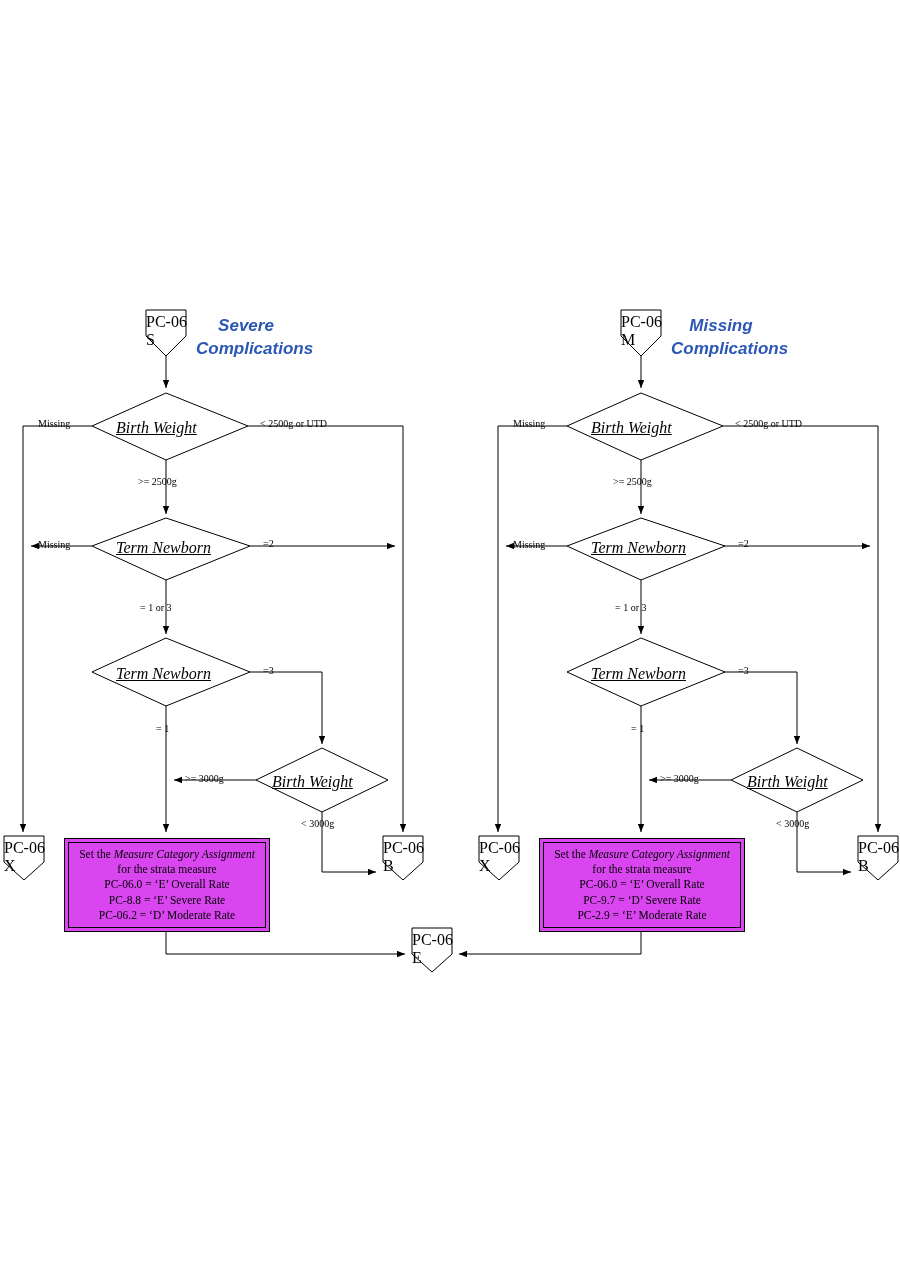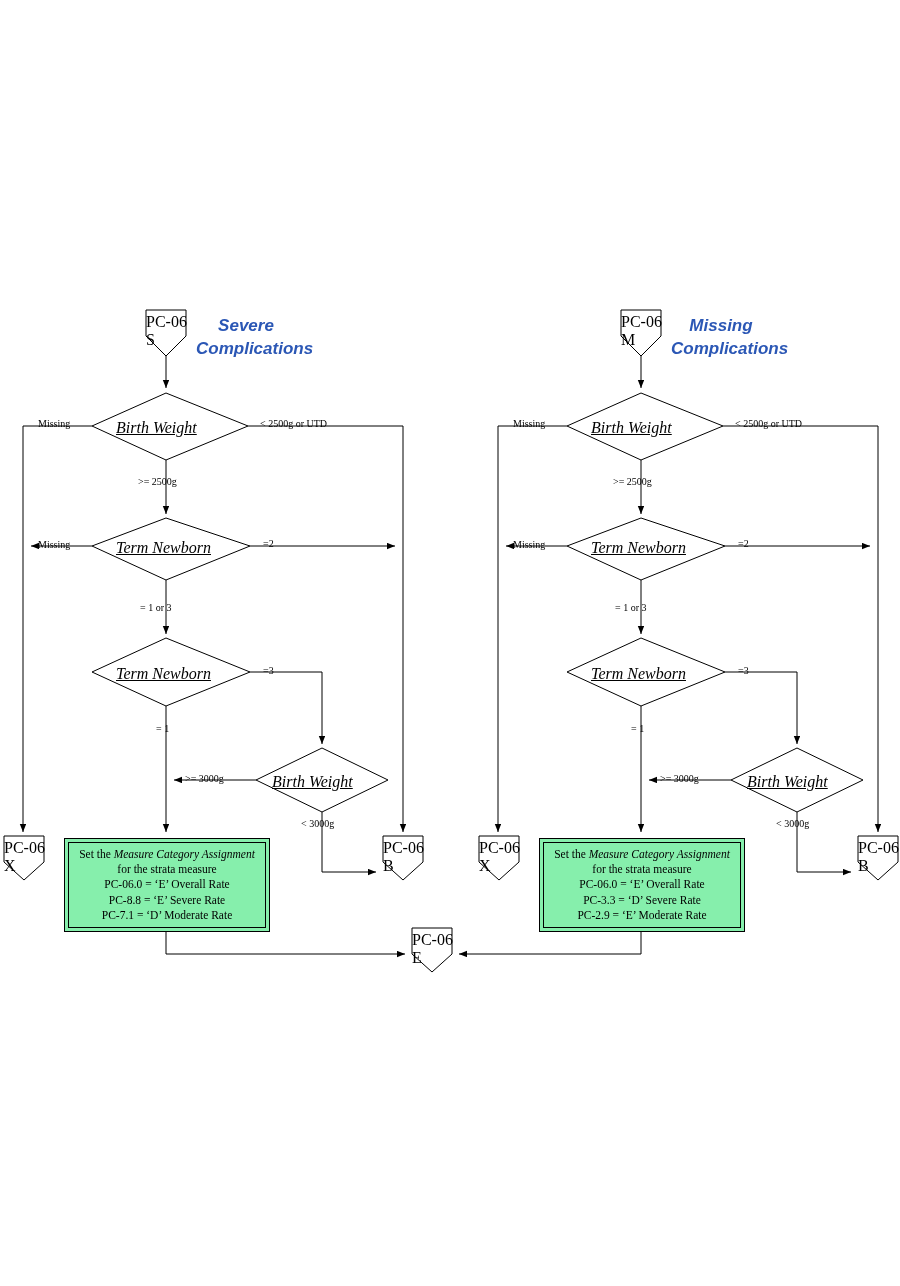--- a/index.html
+++ b/index.html
@@ -38,21 +38,21 @@
     font-weight:bold;
     font-size:17px;
     color:#2b57b5;
     text-align:center;
     line-height:1.35;
     white-space:nowrap;
   }
   .procbox{
     position:absolute;
     border:1px solid #000000;
-    background:#86efac;
+    background:#d946ef;
     box-sizing:border-box;
   }
   .procbox .inner{
     position:absolute;
     left:3px;top:3px;right:3px;bottom:3px;
     border:1px solid #000000;
     box-sizing:border-box;
     display:flex;
     flex-direction:column;
     align-items:center;
@@ -178,21 +178,21 @@
     <div>PC-06</div>
     <div>B</div>
   </div>
 
   <div class="procbox" style="left:64px;top:838px;width:206px;height:94px;">
     <div class="inner">
       <div class="ln"><span>Set the </span><span class="em">Measure Category Assignment</span></div>
       <div class="ln">for the strata measure</div>
       <div class="ln">PC-06.0 = ‘E’ Overall Rate</div>
       <div class="ln">PC-8.8 = ‘E’ Severe Rate</div>
-      <div class="ln">PC-7.1 = ‘D’ Moderate Rate</div>
+      <div class="ln">PC-06.2 = ‘D’ Moderate Rate</div>
     </div>
   </div>
 
   <div class="title" style="left:671px;top:315px;width:100px;">
     <div>Missing</div>
     <div>Complications</div>
   </div>
 
   <div class="shape-text" style="left:621px;top:313px;width:40px;">
     <div>PC-06</div>
@@ -222,21 +222,21 @@
   <div class="shape-text" style="left:858px;top:839px;width:40px;">
     <div>PC-06</div>
     <div>B</div>
   </div>
 
   <div class="procbox" style="left:539px;top:838px;width:206px;height:94px;">
     <div class="inner">
       <div class="ln"><span>Set the </span><span class="em">Measure Category Assignment</span></div>
       <div class="ln">for the strata measure</div>
       <div class="ln">PC-06.0 = ‘E’ Overall Rate</div>
-      <div class="ln">PC-3.3 = ‘D’ Severe Rate</div>
+      <div class="ln">PC-9.7 = ‘D’ Severe Rate</div>
       <div class="ln">PC-2.9 = ‘E’ Moderate Rate</div>
     </div>
   </div>
 
   <div class="shape-text" style="left:412px;top:931px;width:40px;">
     <div>PC-06</div>
     <div>E</div>
   </div>
 
 </div>

